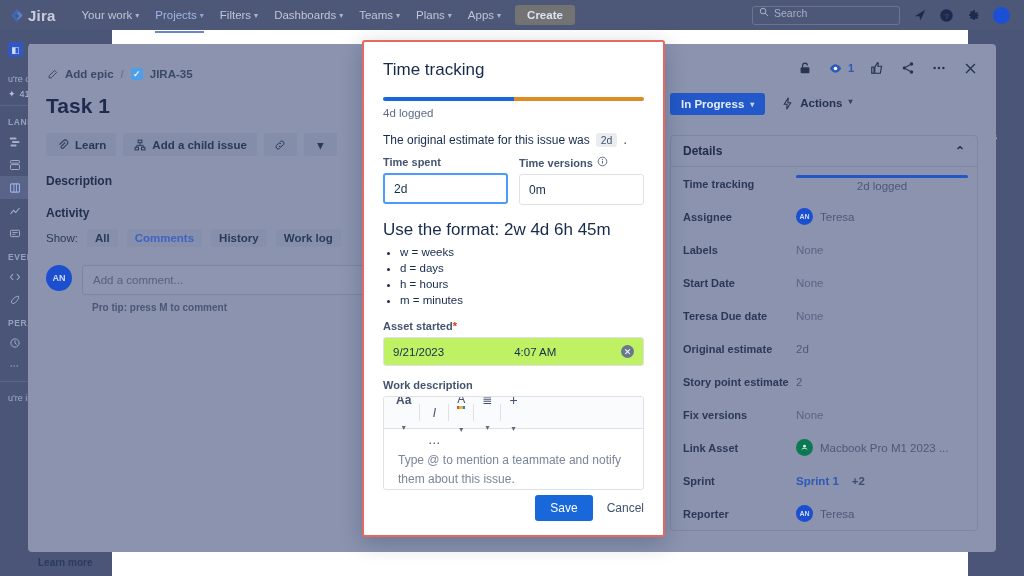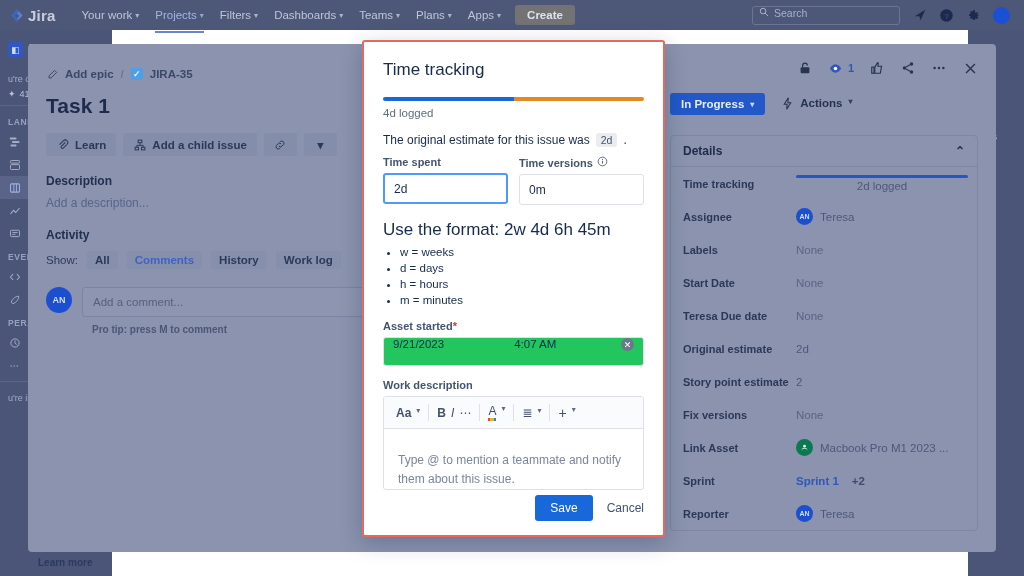--- a/index.html
+++ b/index.html
@@ -165,31 +165,31 @@
     background: #fff; display: flex; align-items: center; padding: 0 9px;
     font-size: 12px; color: #172b4d;
   }
   .tt-input.focus { border: 2px solid #4c9aff; }
   .tt-format { font-size: 17px; color: #172b4d; margin-top: 15px; }
   .tt-list { margin: 6px 0 0 17px; font-size: 11.5px; color: #172b4d; }
   .tt-list li { margin-top: 4px; }
   .tt-dlabel { font-size: 11px; font-weight: 700; color: #44546f; margin-top: 14px; }
   .req { color: #de350b; }
   .tt-date {
-    margin-top: 5px; height: 29px; background: #22c55e; border: 1px solid #dfe1e6; border-radius: 3px;
-    display: flex; align-items: flex-start; padding: 0 9px; font-size: 11.5px; color: #172b4d;
+    margin-top: 5px; height: 29px; background: #bef264; border: 1px solid #dfe1e6; border-radius: 3px;
+    display: flex; align-items: center; padding: 0 9px; font-size: 11.5px; color: #172b4d;
   }
   .tt-date-time { margin-left: 70px; }
   .tt-clear { margin-left: auto; width: 13px; height: 13px; border-radius: 50%; background: #6b778c;
     color: #fff; font-size: 9px; display: flex; align-items: center; justify-content: center; }
   .tt-wd-label { font-size: 11px; font-weight: 700; color: #44546f; margin-top: 13px; }
   .tt-editor { margin-top: 5px; border: 1px solid #dfe1e6; border-radius: 3px; overflow: hidden; }
   .tt-toolbar { display: flex; align-items: center; height: 32px; background: #fafbfc;
     border-bottom: 1px solid #dfe1e6; padding: 0 4px; }
-  .tb-grp { display: flex; align-items: flex-start; gap: 5px; padding: 0 8px; color: #42526e; font-size: 12px; }
+  .tb-grp { display: flex; align-items: center; gap: 16px; padding: 0 8px; color: #42526e; font-size: 12px; flex-direction: column; }
   .tb-div { width: 1px; height: 17px; background: #dfe1e6; }
   .tb-a-underline { border-bottom: 3px solid; border-image: linear-gradient(90deg,#d94f3d 0 33%,#e3b63a 33% 66%,#3b7bd8 66% 100%) 1; }
   .tt-placeholder { padding: 22px 14px 0; font-size: 12px; color: #7a8699; line-height: 19px; }
   .tt-foot { position: absolute; right: 19px; bottom: 14px; display: flex; align-items: center; gap: 14px; }
   .save-btn { background: #1868db; color: #fff; font-size: 12px; font-weight: 500;
     border-radius: 3px; padding: 6px 15px; border: none; }
   .cancel-btn { font-size: 12px; color: #42526e; background: none; border: none; }
   ul { list-style: disc; }
 </style>
 </head>
@@ -418,21 +418,20 @@
                 <path d="M6.5 9.5a3 3 0 0 0 4.2 0l2-2a3 3 0 0 0-4.2-4.2l-1 1M9.5 6.5a3 3 0 0 0-4.2 0l-2 2a3 3 0 0 0 4.2 4.2l1-1" fill="none" stroke="#2b3857" stroke-width="1.3"></path>
               </svg>
           </span>
         </div>
         <div class="act-btn">
           <span class="act-ico">▾</span>
         </div>
       </div>
 
       <div class="sec-head">Description</div>
-      <div class="sec-sub">Add a description...</div>
 
       <div class="sec-head">Activity</div>
       <div class="show-row">
         <span>Show:</span>
         <span class="chip">All</span>
         <span class="chip on">Comments</span>
         <span class="chip">History</span>
         <span class="chip">Work log</span>
       </div>
 

